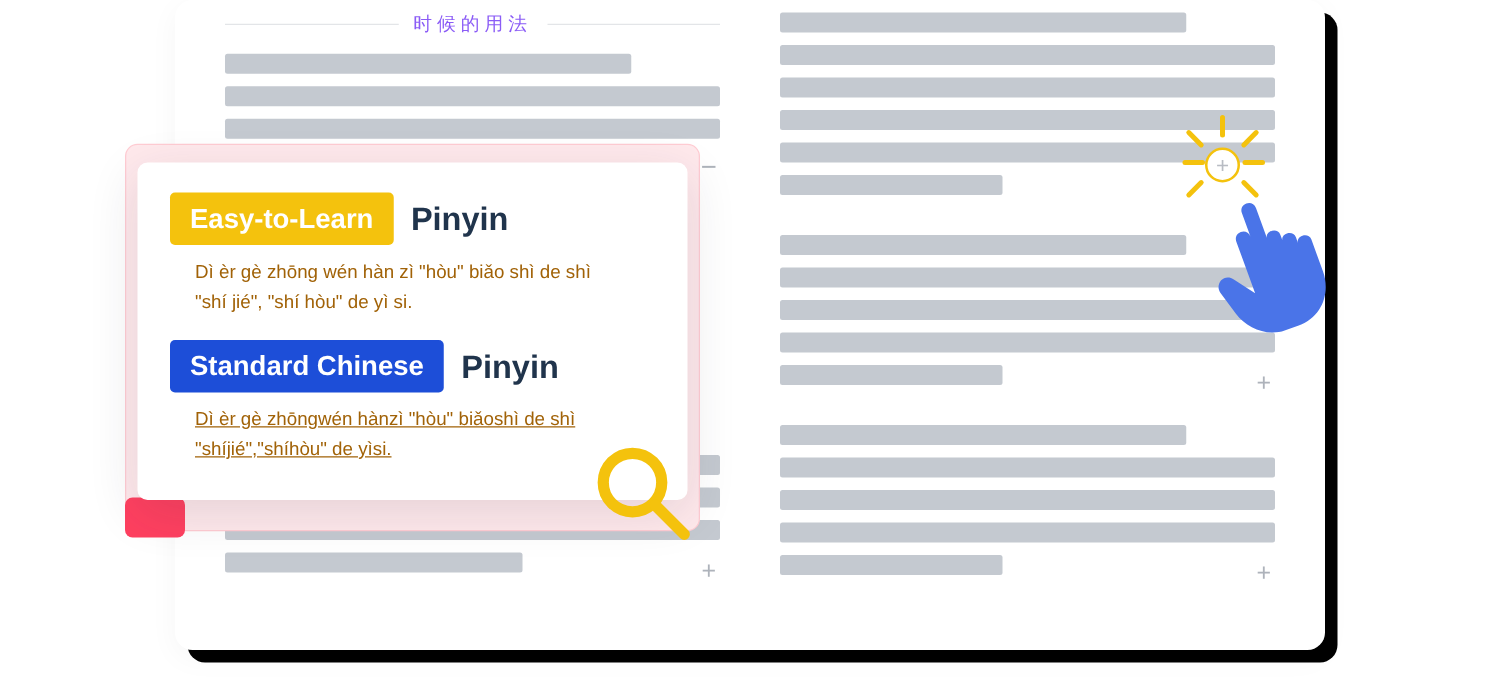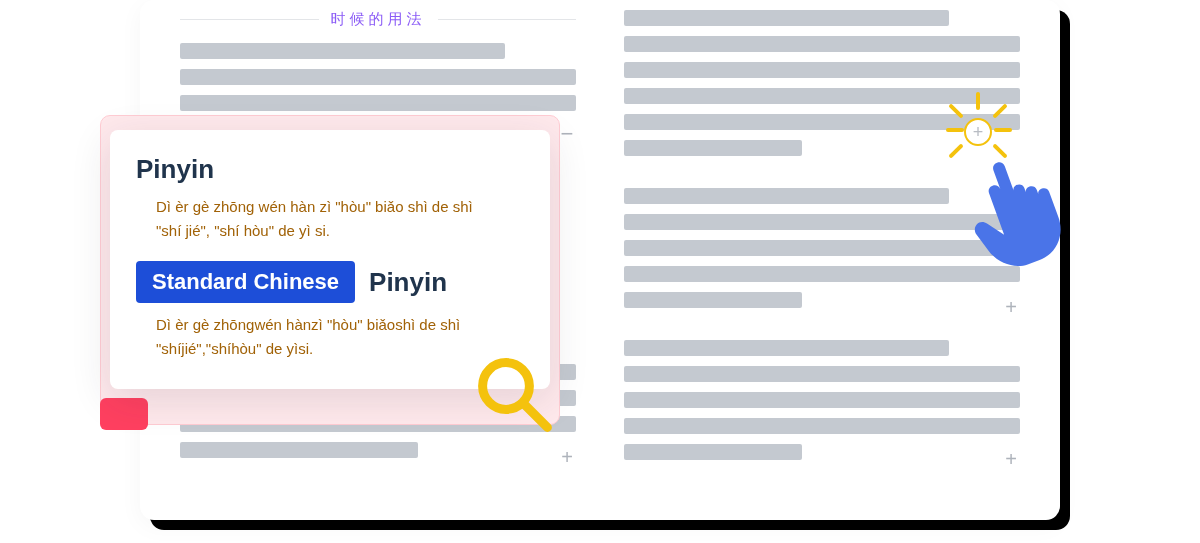--- a/index.html
+++ b/index.html
@@ -147,21 +147,21 @@
     font-weight: 800;
     font-size: 26px;
   }
   .pinyin-text {
     color: #a16207;
     font-size: 15px;
     line-height: 1.6;
     margin: 4px 4px 18px 20px;
     max-width: 340px;
   }
-  .pinyin-text:last-of-type { margin-bottom: 0; }
+  .pinyin-text:last-of-type { margin-bottom: 0; text-decoration: underline; }
 
   .magnifier {
     position: absolute;
     left: 470px;
     top: 350px;
     width: 90px;
     height: 90px;
     pointer-events: none;
   }
 
@@ -265,20 +265,21 @@
         <span class="plus">+</span>
       </div>
     </div>
   </div>
 
   <div class="pink-bg"></div>
   <div class="pink-bottom"></div>
 
   <div class="popup">
     <div class="popup-row">
+      <span class="badge badge-yellow">Easy-to-Learn</span>
       <span class="pinyin-label">Pinyin</span>
     </div>
     <div class="pinyin-text">Dì èr gè zhōng wén hàn zì "hòu" biǎo shì de shì "shí jié", "shí hòu" de yì si.</div>
 
     <div class="popup-row">
       <span class="badge badge-blue">Standard Chinese</span>
       <span class="pinyin-label">Pinyin</span>
     </div>
     <div class="pinyin-text">Dì èr gè zhōngwén hànzì "hòu" biǎoshì de shì "shíjié","shíhòu" de yìsi.</div>
   </div>

